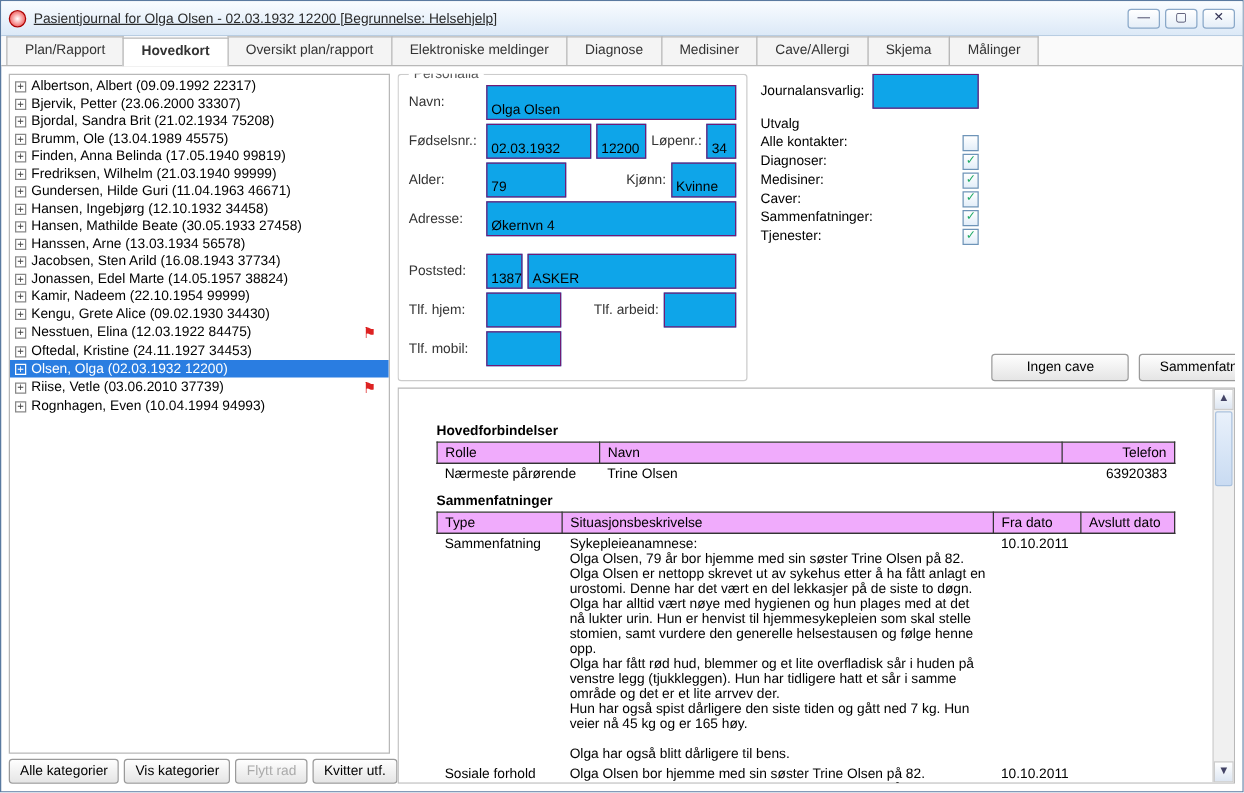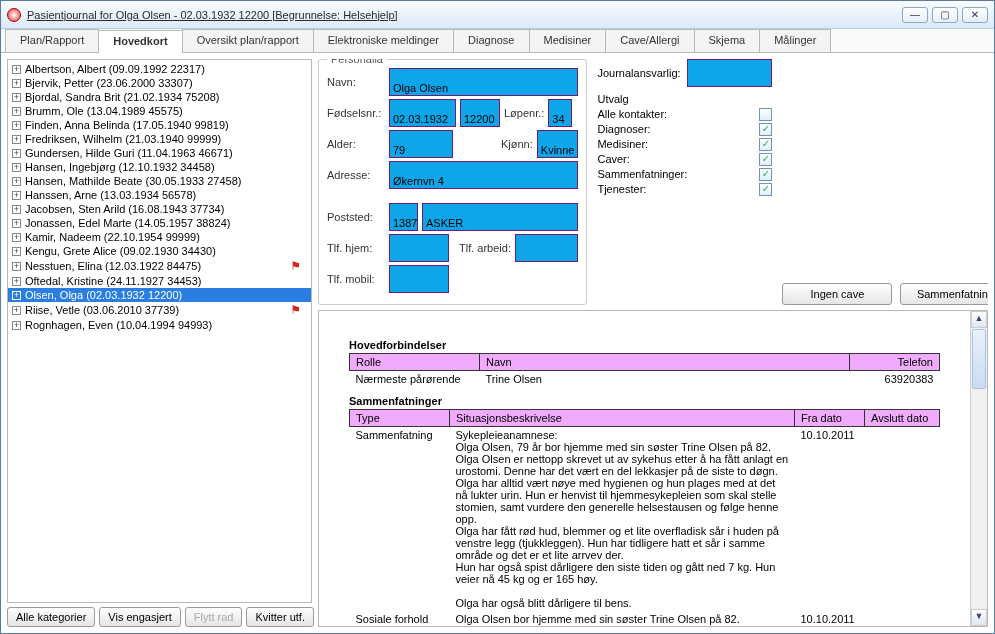--- a/index.html
+++ b/index.html
@@ -159,37 +159,37 @@
             <span>Riise, Vetle (03.06.2010 37739)</span>
             <span class="flag">⚑</span>
           </div>
           <div class="tree-item">
             <div class="plus">+</div>
             <span>Rognhagen, Even (10.04.1994 94993)</span>
           </div>
         </div>
       <div class="left-btns">
         <div class="btn">Alle kategorier</div>
-        <div class="btn">Vis engasjert</div>
+        <div class="btn">Vis kategorier</div>
         <div class="btn disabled">Flytt rad</div>
         <div class="btn">Kvitter utf.</div>
       </div>
     </div>
 
     <div class="right">
       <div class="top-panel">
         <div class="personalia">
           <div class="legend">Personalia</div>
           <div class="prow">
             <label>Navn:</label>
             <div class="field" style="flex:1">Olga Olsen</div>
           </div>
           <div class="prow">
             <label>Fødselsnr.:</label>
-            <div class="field" style="width:67px">02.03.1932</div>
+            <div class="field" style="width:84px">02.03.1932</div>
             <div class="field" style="width:40px">12200</div>
             <label style="width:auto">Løpenr.:</label>
             <div class="field" style="width:24px">34</div>
           </div>
           <div class="prow">
             <label>Alder:</label>
             <div class="field" style="width:64px">79</div>
             <div style="width:40px"></div>
             <label style="width:auto">Kjønn:</label>
             <div class="field" style="flex:1">Kvinne</div>
@@ -200,21 +200,21 @@
           </div>
           <div class="prow" style="height:8px"></div>
           <div class="prow">
             <label>Poststed:</label>
             <div class="field" style="width:29px">1387</div>
             <div class="field" style="flex:1">ASKER</div>
           </div>
           <div class="prow">
             <label>Tlf. hjem:</label>
             <div class="field" style="width:60px"></div>
-            <label style="width:auto;margin-left:6px">Tlf. arbeid:</label>
+            <label style="width:auto;margin-left:22px">Tlf. arbeid:</label>
             <div class="field" style="flex:1"></div>
           </div>
           <div class="prow">
             <label>Tlf. mobil:</label>
             <div class="field" style="width:60px"></div>
           </div>
         </div>
 
         <div class="midcol">
           <div class="jrow">

